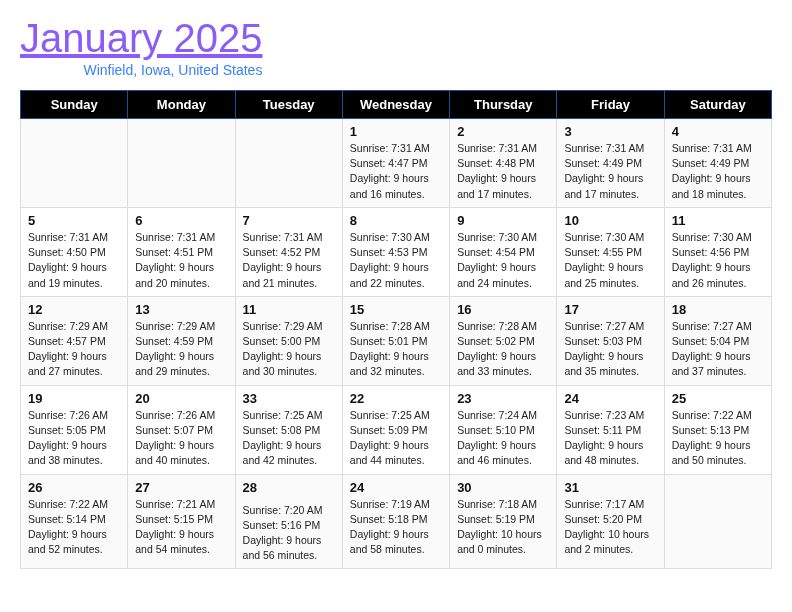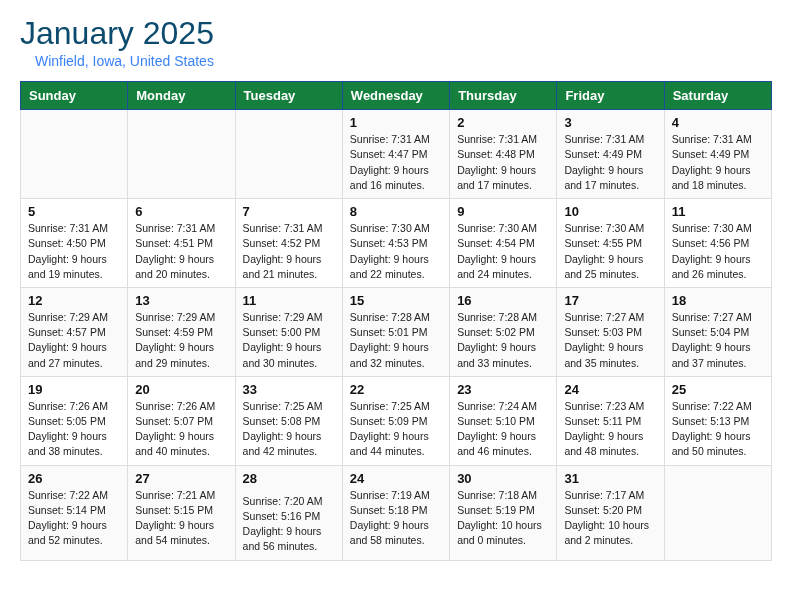--- a/index.html
+++ b/index.html
@@ -34,39 +34,40 @@
     .logo-text .general { color: #1a1a2e; }
     .logo-text .blue { color: #2563b0; }
     .logo-icon {
       width: 28px;
       height: 28px;
     }
     .title-block {
       text-align: right;
     }
     .month-title {
-      font-size: 32px;
+      font-size: 40px;
       font-weight: 300;
-      color: #0c4a6e;
+      color: #8b5cf6;
       line-height: 1.1;
+      text-decoration: underline;
     }
     .location {
       font-size: 14px;
       color: #3b82f6;
       margin-top: 2px;
     }
     .calendar {
       width: 100%;
       border-collapse: collapse;
       border: 1px solid #ccc;
     }
     .calendar th {
-      background: #15803d;
+      background: #000000;
       color: #fff;
-      text-align: left;
+      text-align: center;
       padding: 6px 8px;
       font-size: 13px;
       font-weight: 600;
       border: 1px solid #1d4e9a;
     }
     .calendar td {
       vertical-align: top;
       padding: 5px 7px;
       font-size: 11px;
       color: #222;

